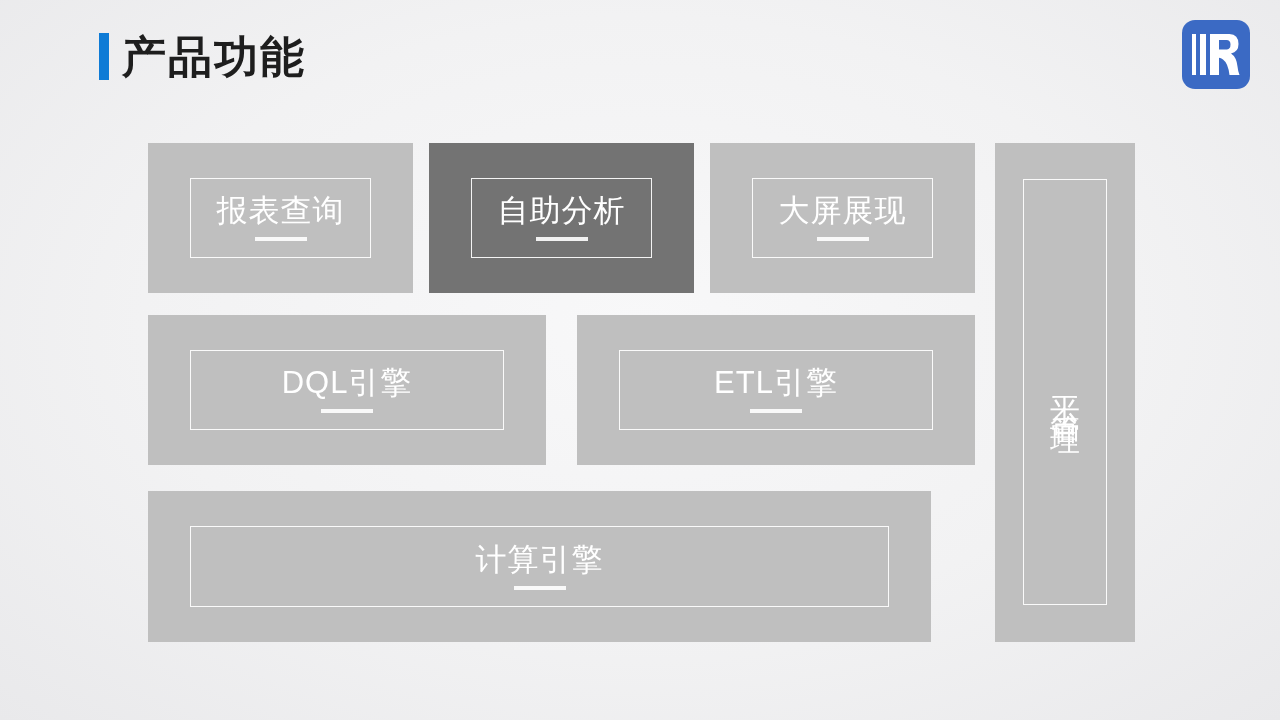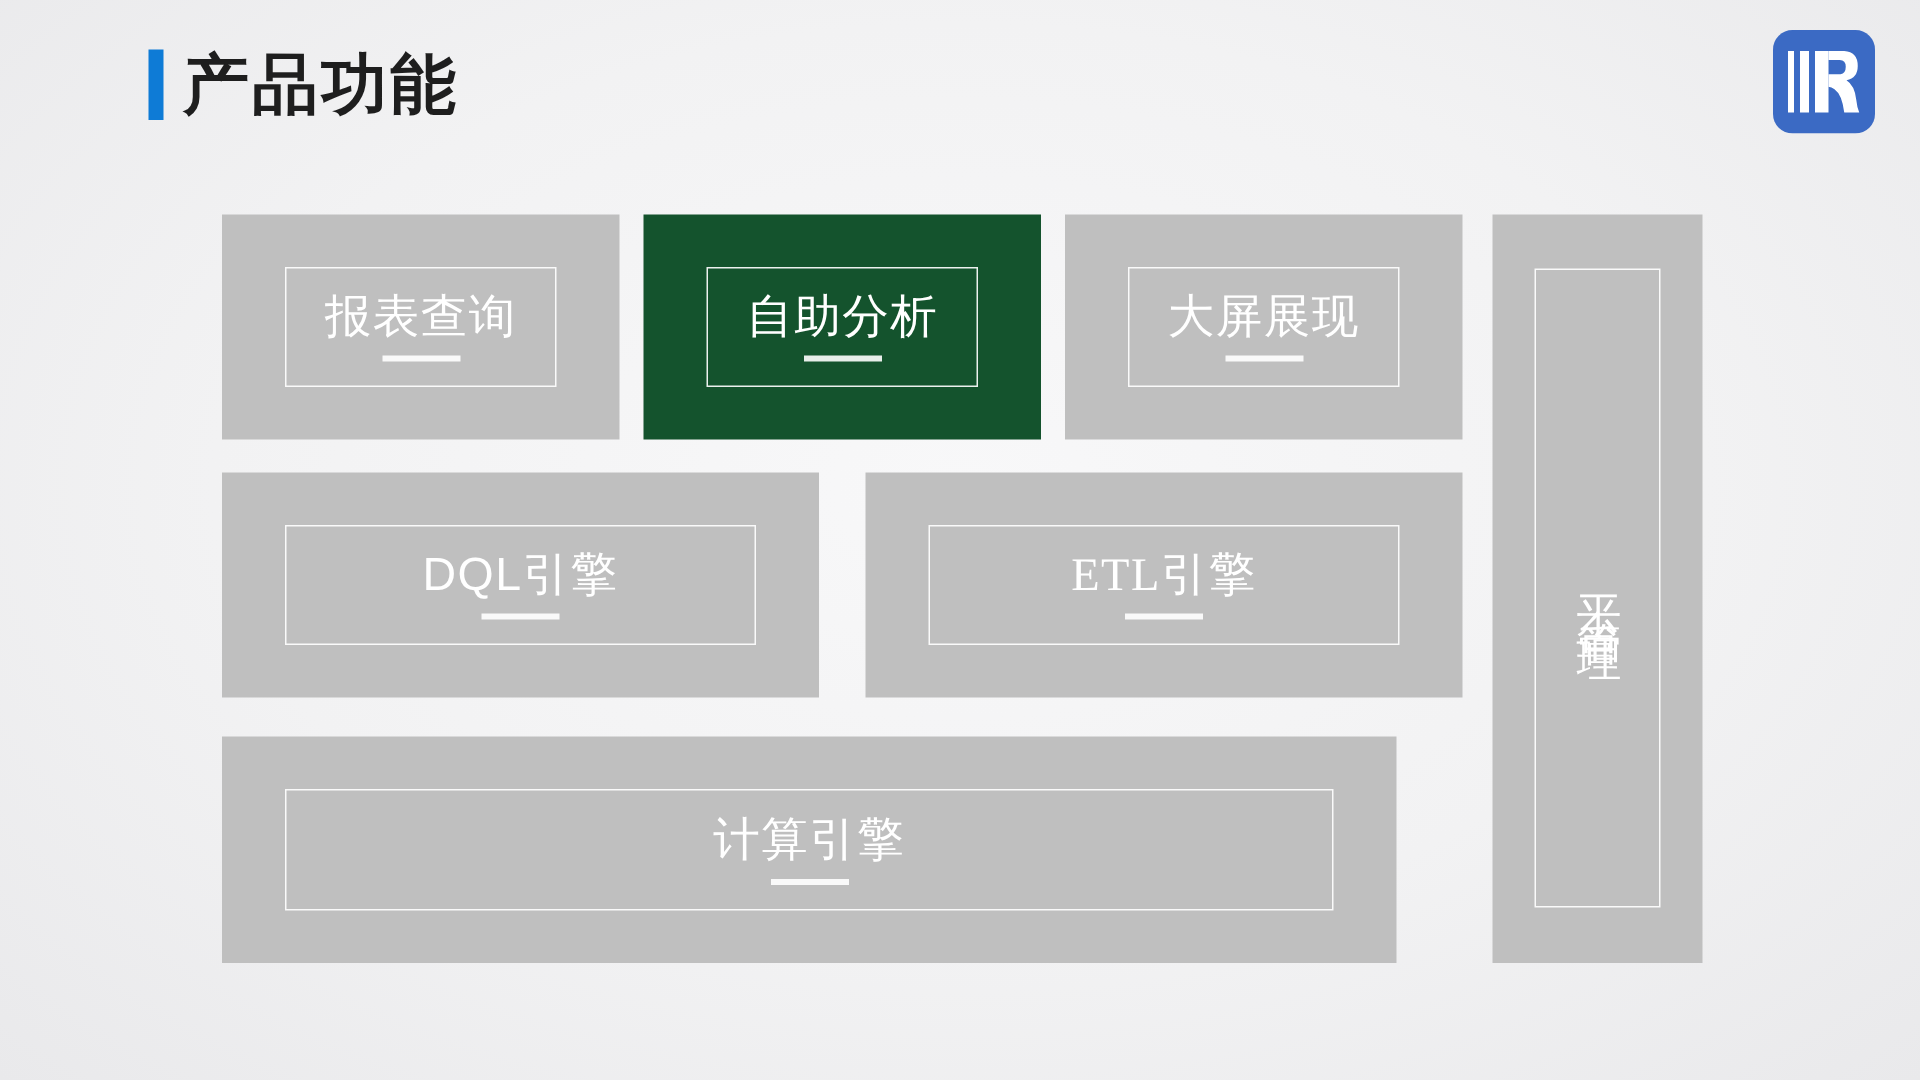--- a/index.html
+++ b/index.html
@@ -14,26 +14,26 @@
   .header{position:absolute;left:75px;top:33px;height:47px;display:flex;align-items:center;margin-left:24px;}
   .title-bar{width:10px;height:47px;background:#0E7BD6;}
   .title{margin:0 0 0 13px;font-size:44px;font-weight:700;color:#1E1E1E;line-height:47px;letter-spacing:2px;white-space:nowrap;}
 
   
   .logo{position:absolute;left:1182px;top:20px;width:68px;height:69px;}
 
   
   .block{position:absolute;}
   .gray{background:#BFBFBF;}
-  .blue{background:#14532d;}
+  .blue{background:#737373;}
   .b1{left:148px;top:143px;width:265px;height:150px;}
   .b2{left:429px;top:143px;width:265px;height:150px;}
   .b3{left:710px;top:143px;width:265px;height:150px;}
   .b4{left:148px;top:315px;width:398px;height:150px;}
-  .b5{left:577px;top:315px;width:398px;height:150px;font-family:Liberation Serif, serif;}
+  .b5{left:577px;top:315px;width:398px;height:150px;}
   .b6{left:148px;top:491px;width:783px;height:151px;}
   .b7{left:995px;top:143px;width:140px;height:499px;}
 
   .inner{
     position:absolute;left:42px;right:42px;top:35px;bottom:35px;
     border:1.5px solid rgba(255,255,255,0.92);
     display:flex;flex-direction:column;align-items:center;justify-content:center;
   }
   .inner-v{left:28px;right:28px;top:36px;bottom:37px;}
   .label{color:#FFFFFF;font-size:31px;font-weight:400;line-height:1;letter-spacing:1px;white-space:nowrap;}

